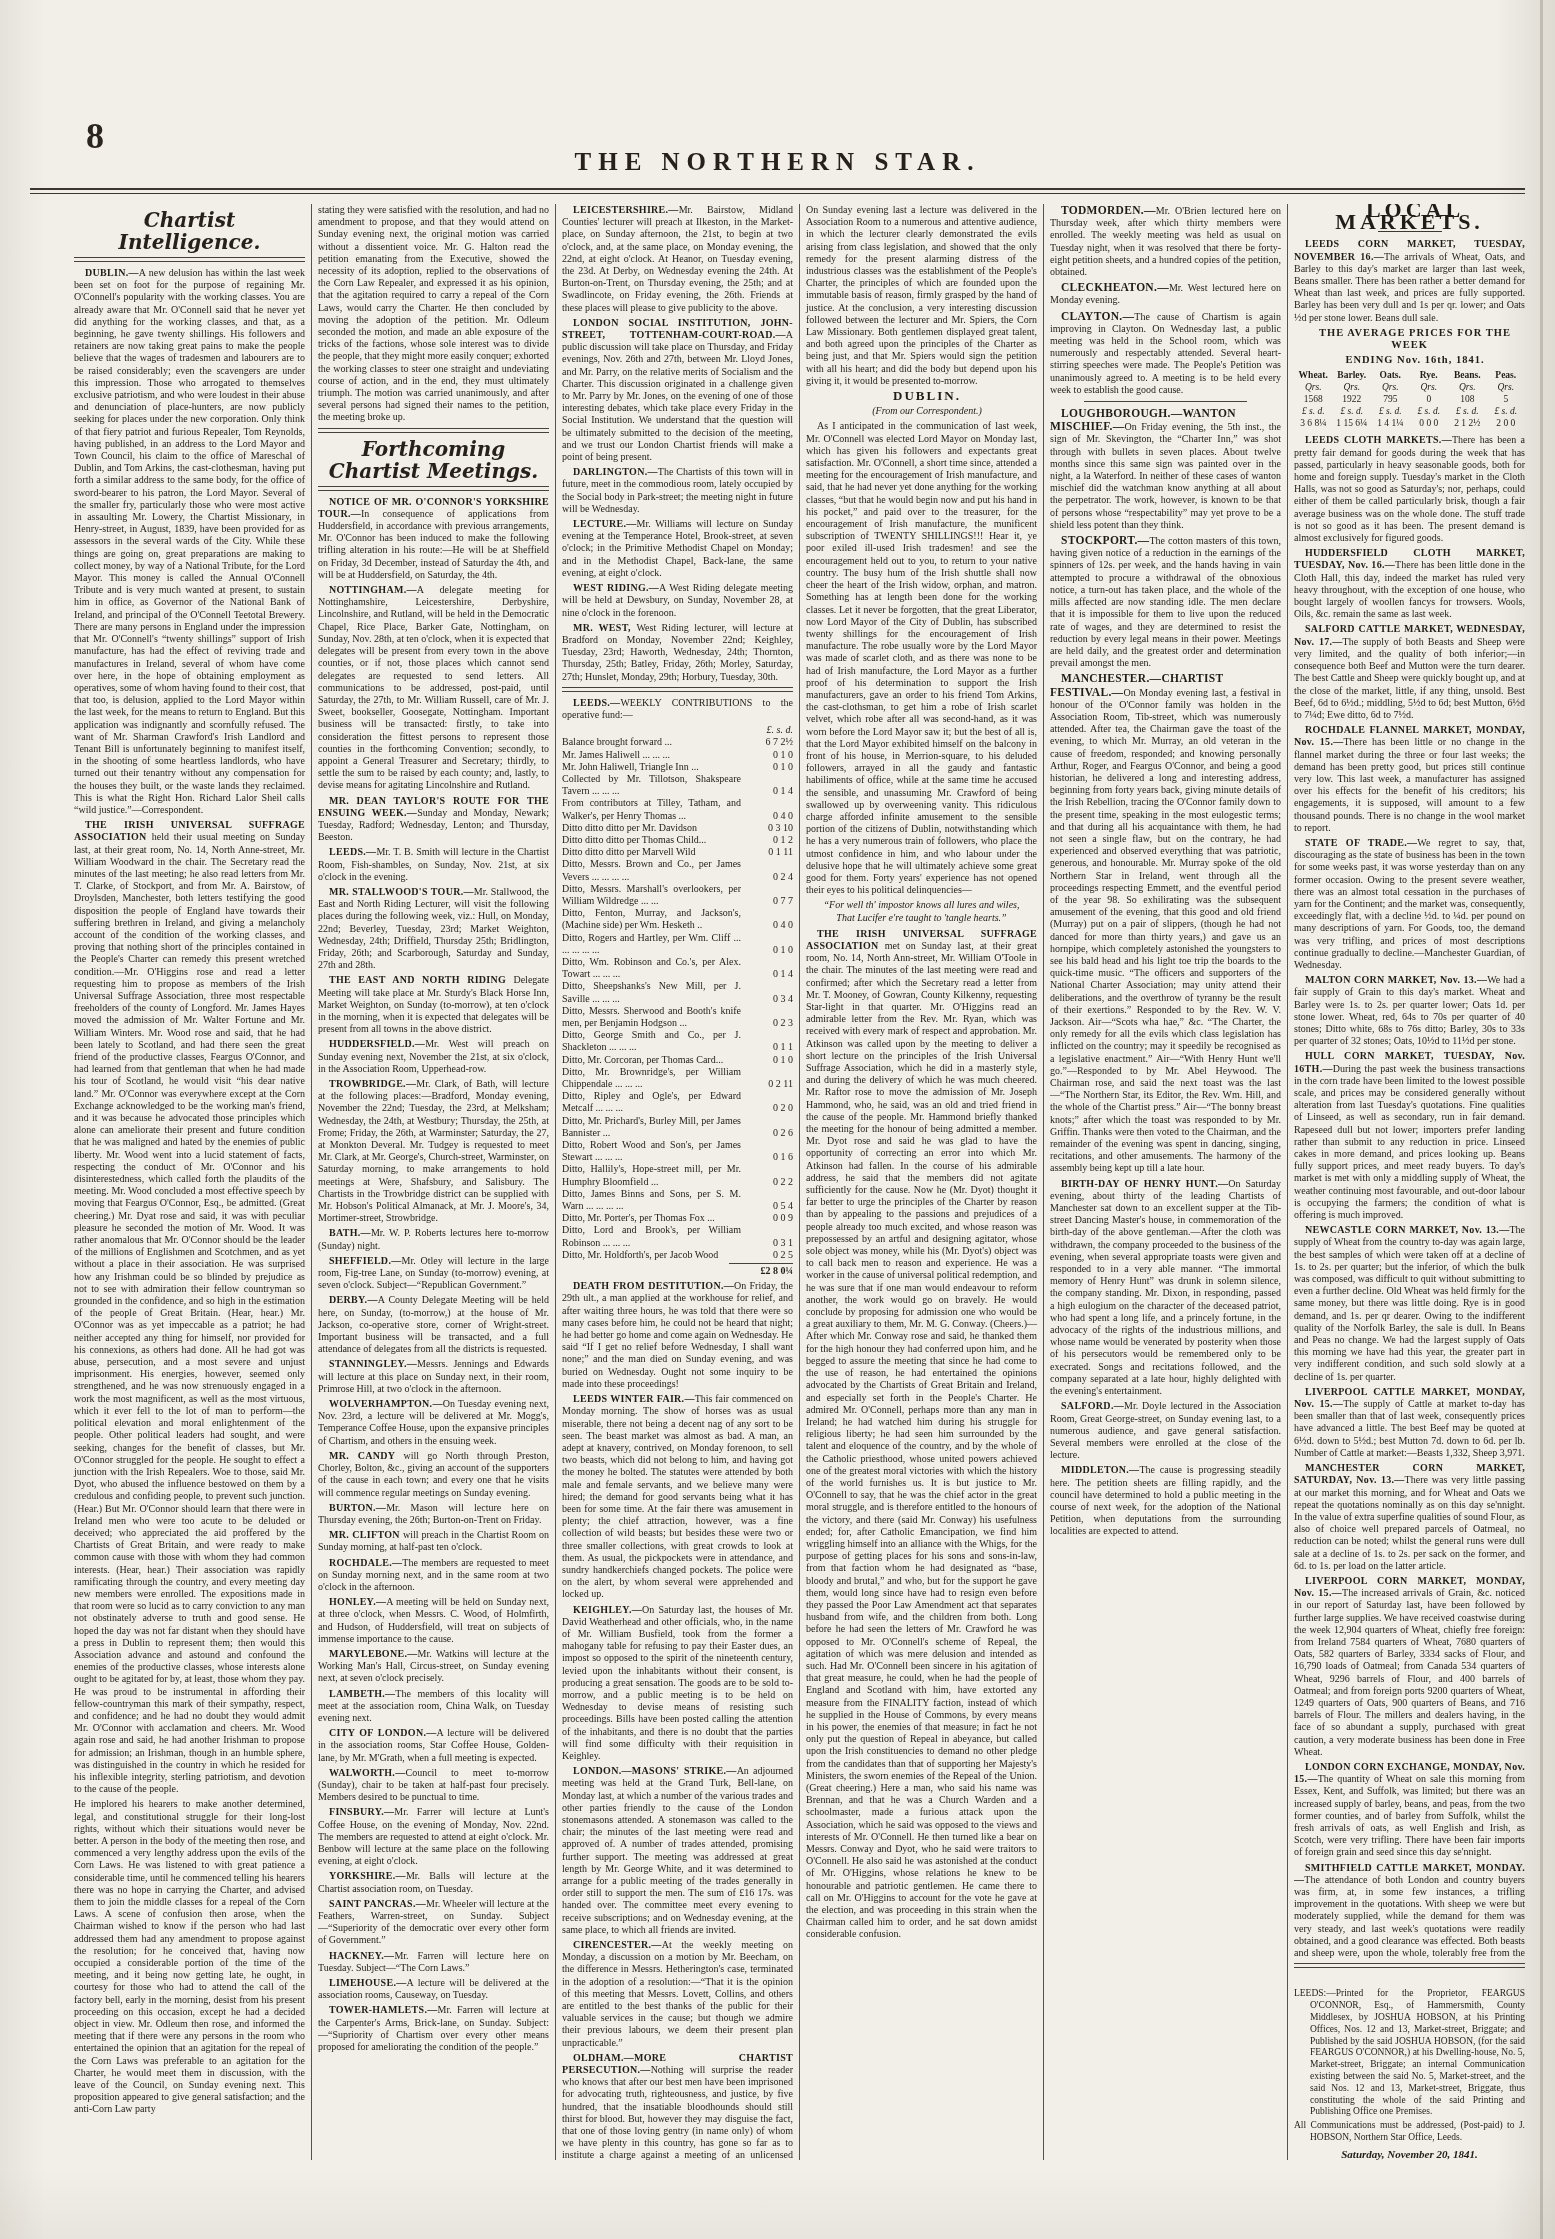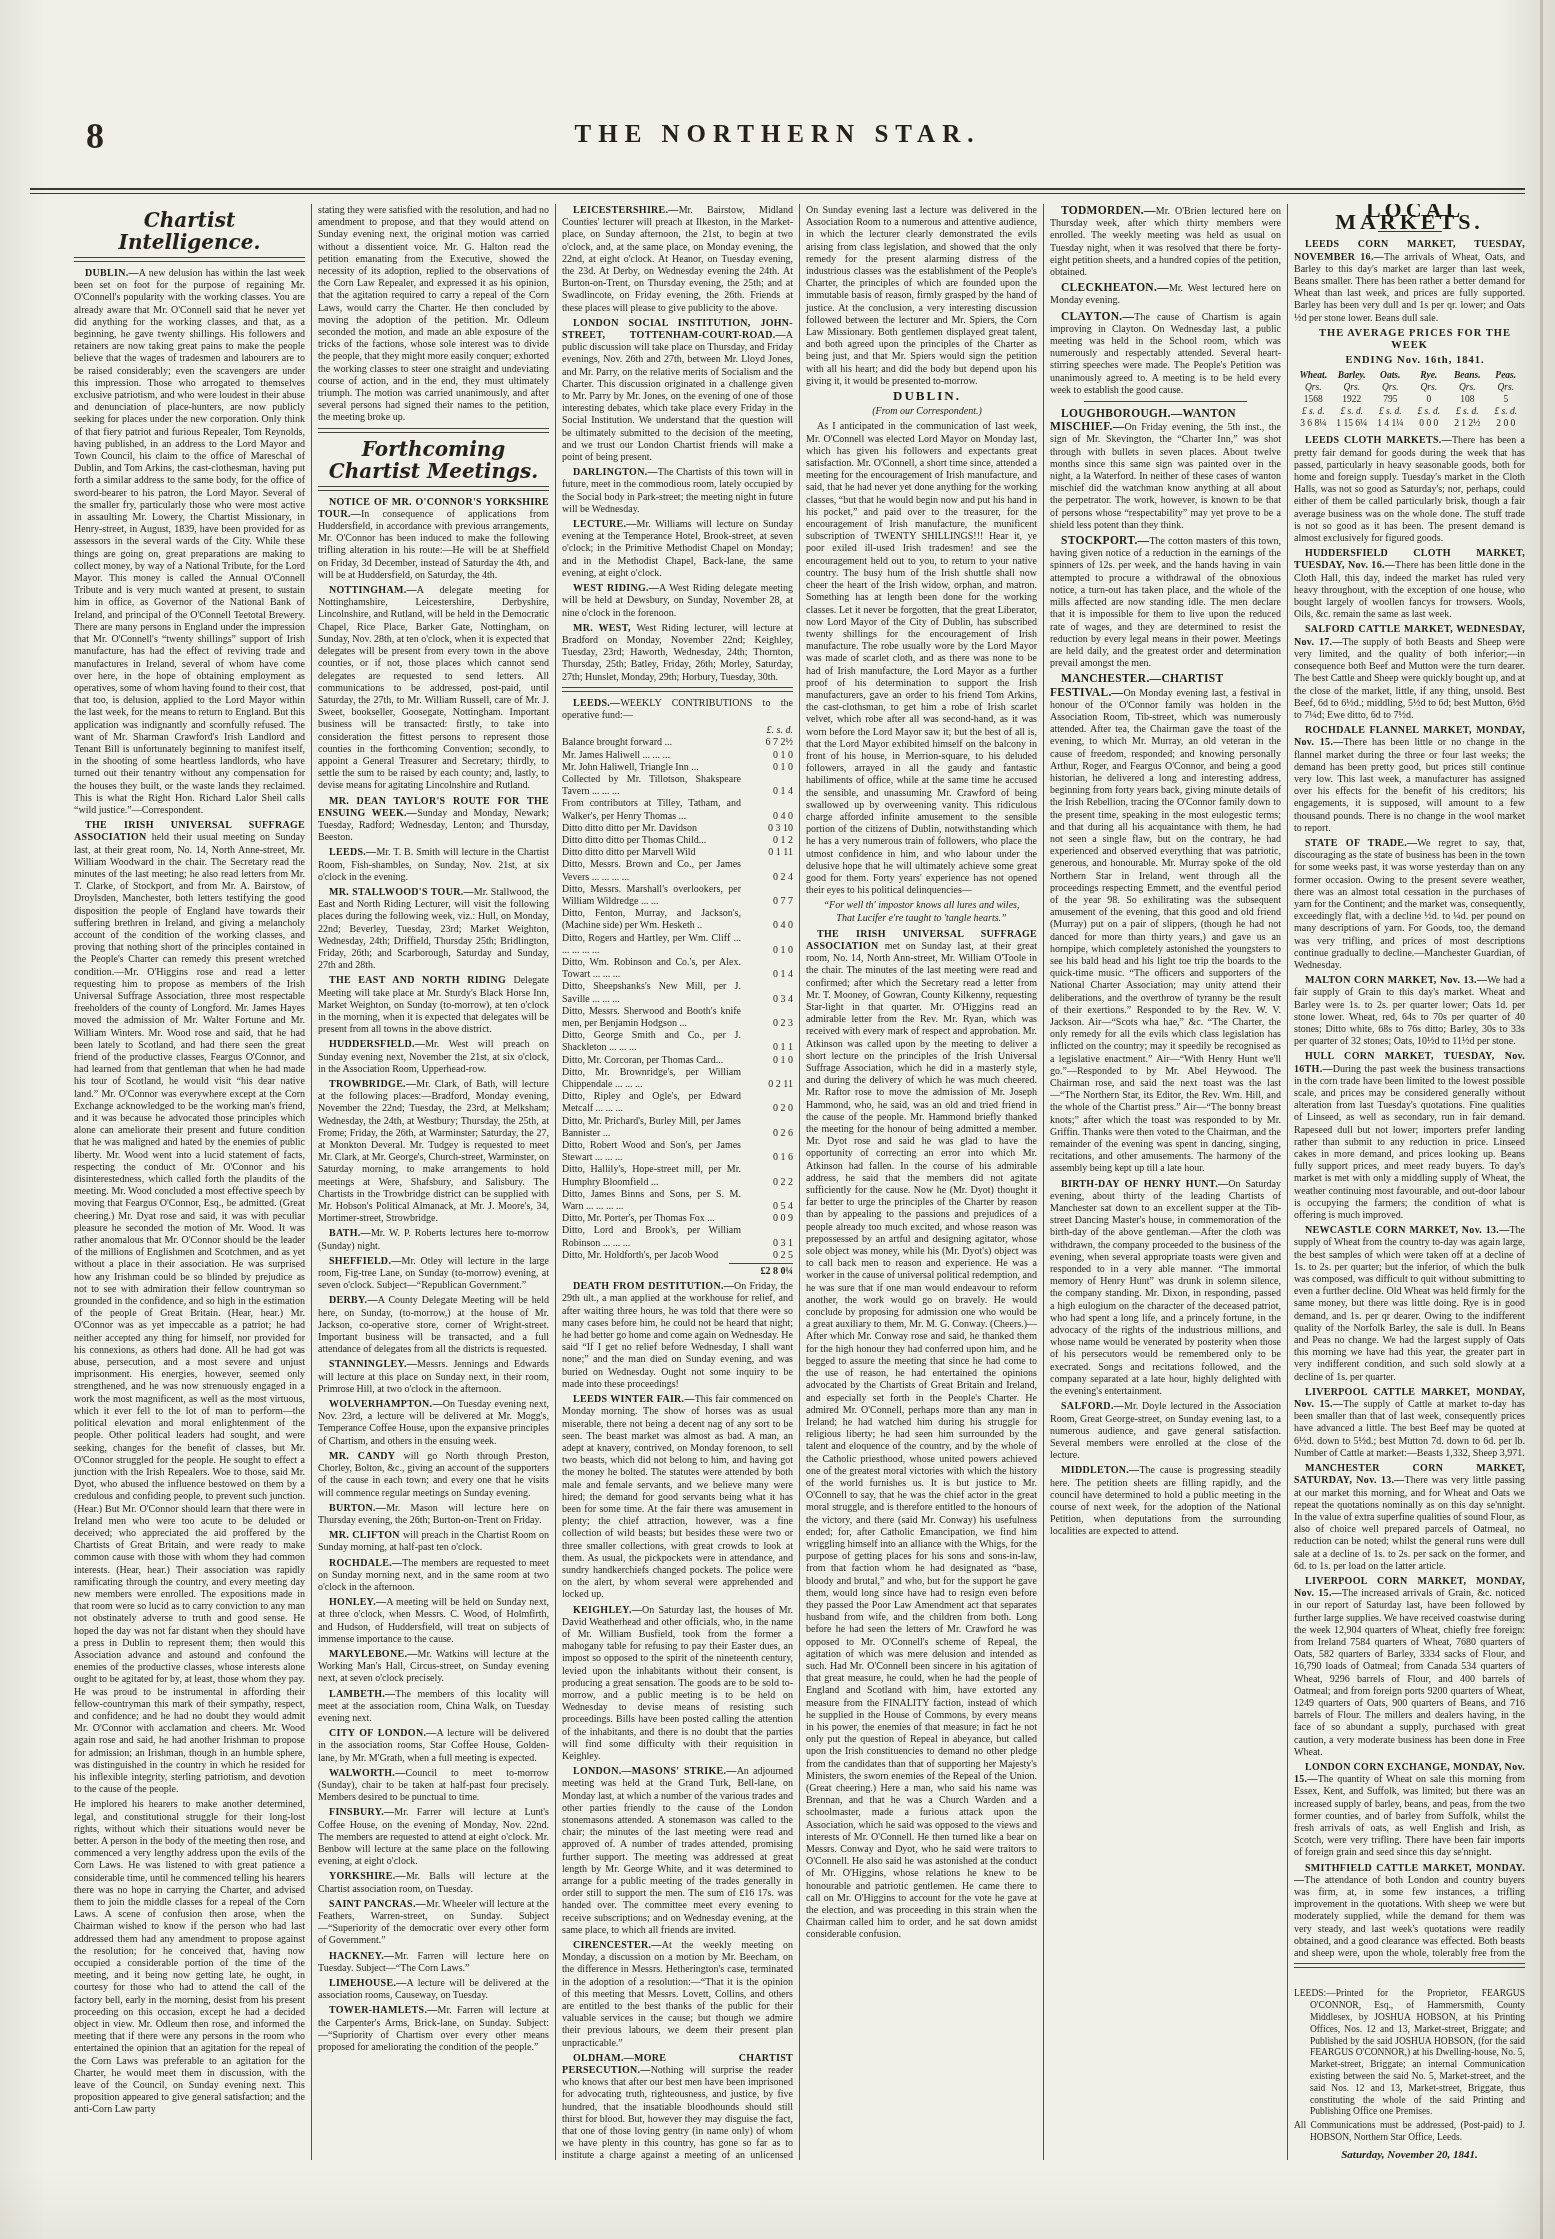--- a/index.html
+++ b/index.html
@@ -14,21 +14,21 @@
     background:
       linear-gradient(90deg, rgba(120,110,95,.10) 0, rgba(0,0,0,0) 45px),
       linear-gradient(270deg, rgba(120,110,95,.16) 0, rgba(0,0,0,0) 60px),
       linear-gradient(0deg, rgba(120,110,95,.08) 0, rgba(0,0,0,0) 70px);}
   #edge-streak{position:absolute;top:0;right:12px;width:3px;height:100%;
     background:rgba(90,82,70,.25);}
 
   
   #page-number{position:absolute;left:86px;top:118px;font-size:36px;line-height:1;
     font-weight:bold;color:#2a261f;}
-  #masthead-title{position:absolute;left:0;top:120px;width:100%;text-align:center;
+  #masthead-title{position:absolute;left:0;top:148px;width:100%;text-align:center;
     font-size:25px;font-weight:bold;letter-spacing:7px;color:#26221b;}
   .masthead-rule{position:absolute;left:30px;width:1495px;border:0;margin:0;
     border-top:2px solid #3c382f;}
   .masthead-rule.r2{border-top:1px solid #3c382f;}
 
   
   #cols{position:absolute;left:68px;top:204px;width:1462px;height:1956px;
     display:flex;align-items:stretch;}
   .col{flex:0 0 231px;padding:0 6px;overflow:hidden;height:100%;
     font-size:10px;line-height:12.2px;text-align:justify;}
@@ -62,21 +62,21 @@
   .c-total span{border-top:1px solid #46423a;padding-top:1px;width:64px;text-align:right;}
 
   
   .market-header{font-size:22px;font-weight:bold;text-align:center;letter-spacing:4px;
     margin:2px 0 2px;text-indent:0;}
   .ornament{width:64px;border-top:1px solid #3c382f;margin:2px auto 6px;}
   .pricehead{text-align:center;font-weight:bold;font-size:10.5px;letter-spacing:1px;
     margin:4px 0 2px;text-indent:0;}
   .pricetable{display:grid;grid-template-columns:repeat(6,1fr);margin:2px 0 5px;
     font-size:9.5px;line-height:12px;text-align:center;}
-  .pricetable .pt-name{font-style:italic;font-weight:bold;}
+  .pricetable .pt-name{font-weight:bold;}
   .pricetable .pt-qrs{font-style:italic;}
   .pricetable .pt-unit{font-style:italic;}
   .col-footer{flex:0 0 auto;}
   .imprint{font-size:9.5px;line-height:11.8px;margin:20px 0 2px;
     padding-left:16px;text-indent:-16px;text-align:justify;}
   .comms{font-size:9.5px;line-height:11.8px;margin:2px 0 2px;
     padding-left:16px;text-indent:-16px;}
   .dateline{text-align:center;font-weight:bold;font-size:11px;margin-top:4px;font-style:italic;}
 </style>
 </head>

